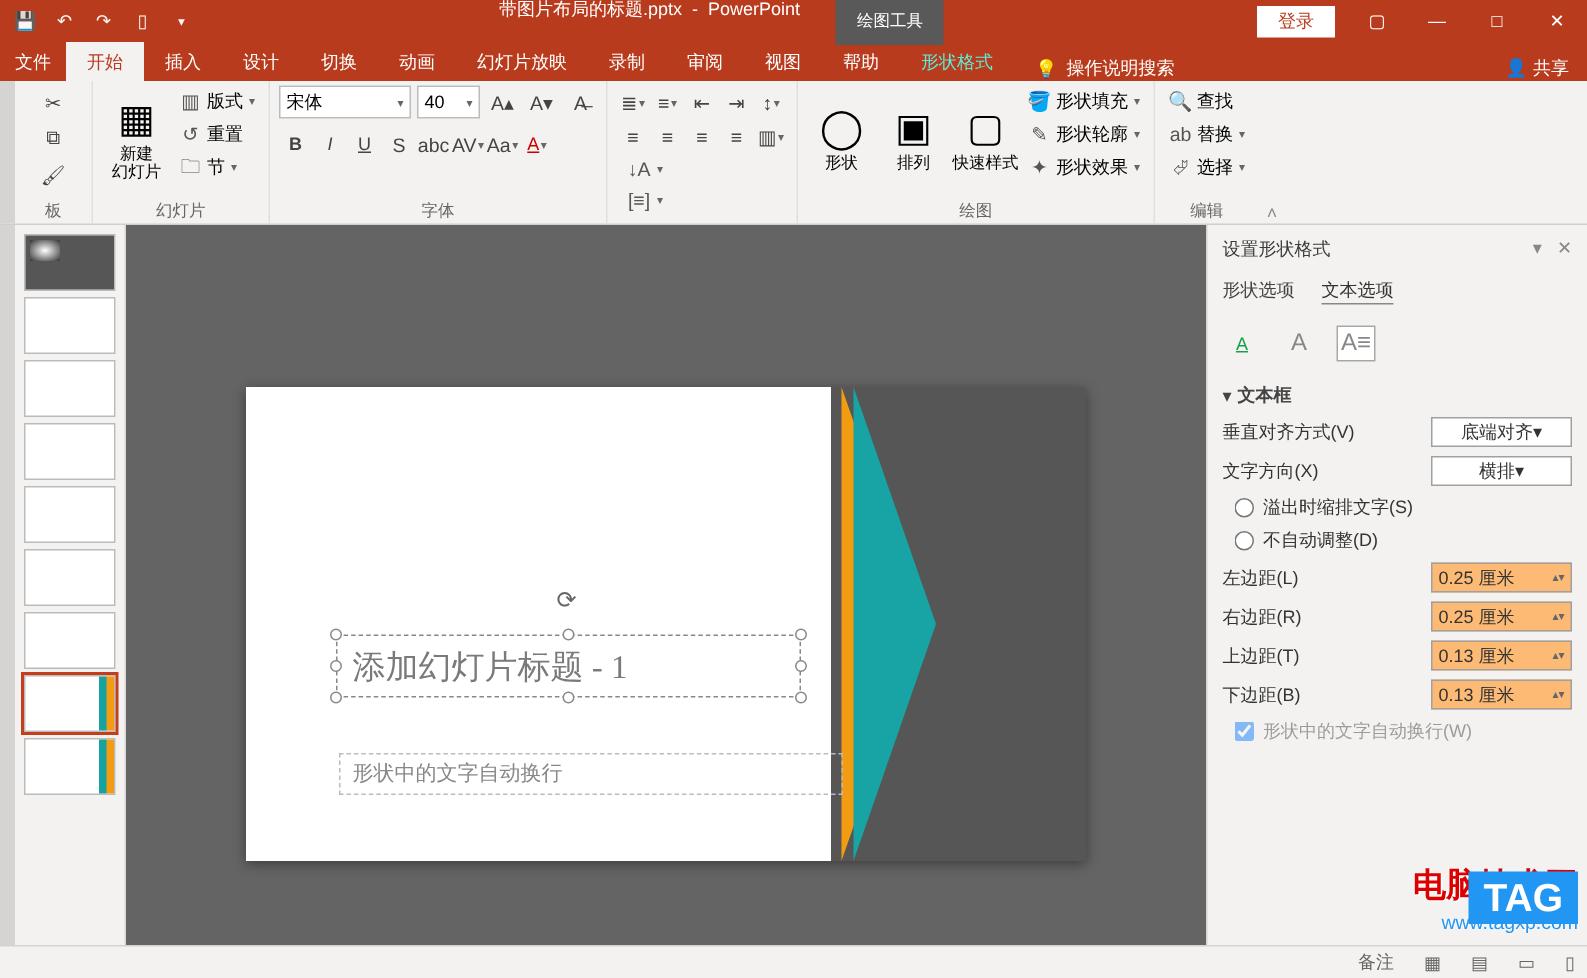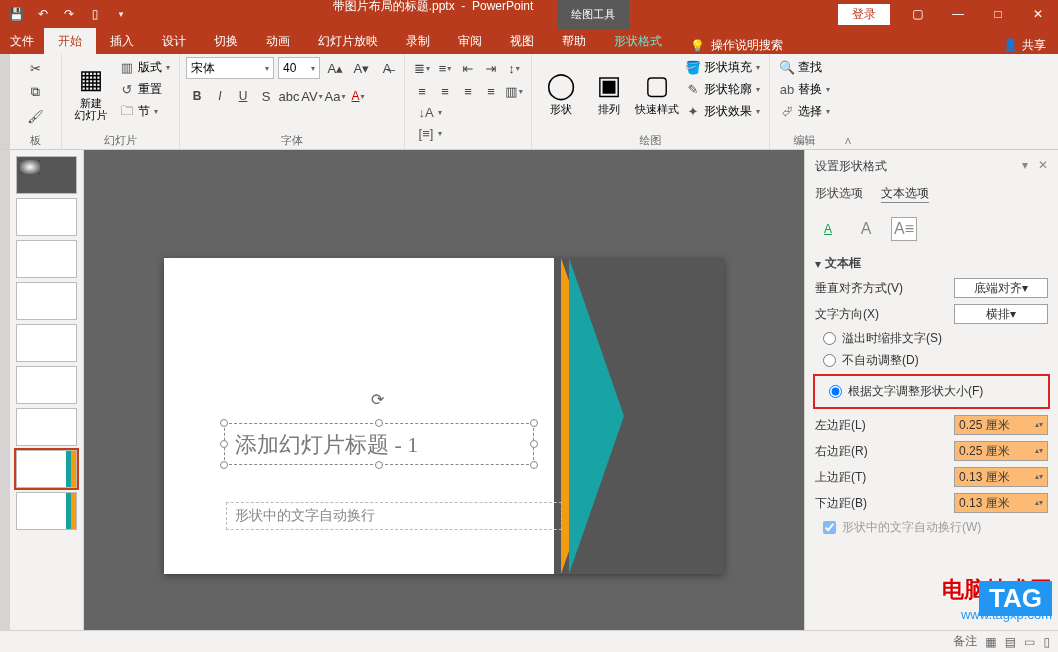--- a/index.html
+++ b/index.html
@@ -79,21 +79,21 @@
 .section-head{display:flex;align-items:center;gap:4px;font-size:12px;color:#444;margin-bottom:6px}
 .prow{display:flex;align-items:center;justify-content:space-between;margin:6px 0;font-size:12px;color:#333}
 .dd{width:94px;height:20px;border:1px solid #a0a0a0;background:#fff;display:flex;align-items:center;justify-content:center;padding:0 4px;font-size:11px}
 .radio-r{display:flex;align-items:center;gap:6px;margin:5px 0 5px 8px;color:#333}
 .radio-r input{margin:0}
 .red-box{border:2px solid #d22;padding:2px 0 2px 6px;margin:2px -2px}
 .spin{width:94px;height:20px;border:1px solid #a0a0a0;background:#fdba74;display:flex;align-items:center;justify-content:space-between;padding:0 4px;font-size:11px}
 .spin .ar{display:flex;flex-direction:column;line-height:6px;font-size:8px;color:#666}
 
 .statusbar{height:22px;background:#f3f2f1;border-top:1px solid #d4d2cf;display:flex;align-items:center;padding:0 8px;color:#666;font-size:11px;gap:12px}
-.statusbar .right{margin-left:auto;display:flex;gap:8px;align-items:center}
+.statusbar .right{margin-left:auto;display:flex;gap:20px;align-items:center}
 
 .watermark{position:absolute;right:6px;bottom:8px;display:flex;flex-direction:column;align-items:flex-end;pointer-events:none}
 .wm1{color:#d00;font-weight:bold;font-size:22px;text-shadow:1px 1px #fff}
 .wm-tag{background:#2196F3;color:#fff;font-weight:bold;font-size:26px;padding:2px 10px;border-radius:0;position:absolute;right:0;bottom:6px}
 .wm2{color:#2196F3;font-size:13px;margin-top:2px;text-shadow:0 0 2px #fff}
 </style>
 </head>
 <body>
 
 <div class="titlebar">
@@ -392,26 +392,20 @@
       </div>
 
     <label class="radio-r">
         <input type="radio" name="af" style=""> 
         <span>溢出时缩排文字(S)</span>
       </label>
     <label class="radio-r">
         <input type="radio" name="af" style=""> 
         <span>不自动调整(D)</span>
       </label>
-    <div class="red-box">
-      <label class="radio-r">
-          <input type="radio" name="af" checked="" style=""> 
-          <span>根据文字调整形状大小(F)</span>
-        </label>
-    </div>
 
     <div class="prow">
         <span>左边距(L)</span>
       <div class="spin">
           <span>0.25 厘米</span>
           <span class="ar">▴▾</span>
         </div>
       </div>
     <div class="prow">
         <span>右边距(R)</span>

